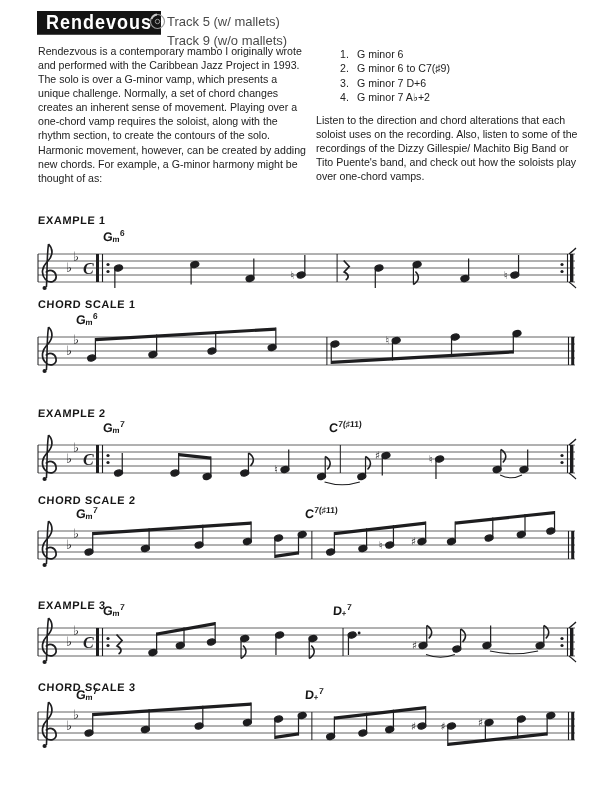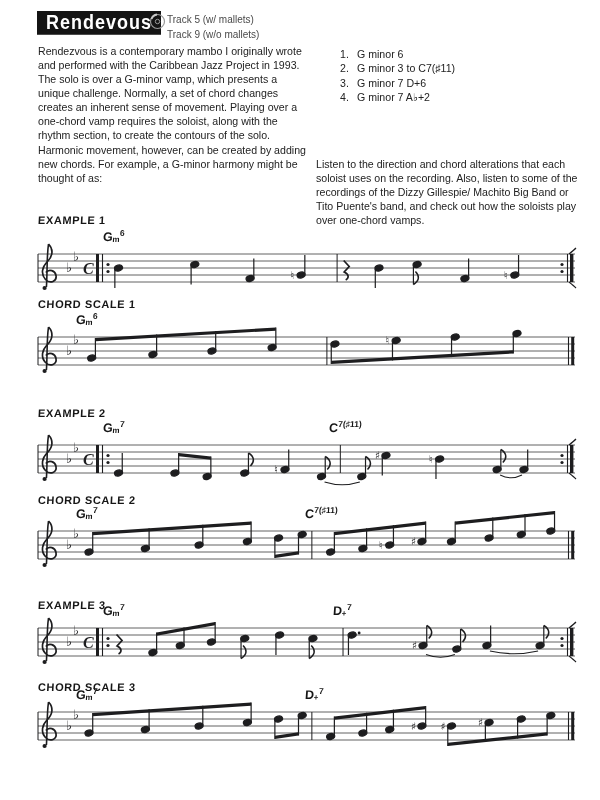--- a/index.html
+++ b/index.html
@@ -6,28 +6,28 @@
   body{
     width:600px;height:800px;position:relative;background:#ffffff;
     font-family:"Liberation Sans",sans-serif;color:#1d1d1f;overflow:hidden;
   }
   .logo{
     position:absolute;left:37px;top:11px;height:22px;background:#141414;color:#fff;
     font-weight:800;font-size:18px;line-height:22px;padding:0 9px;letter-spacing:1px;
     transform:scaleY(1.08);transform-origin:top left;
   }
   .cd-icon{position:absolute;left:149px;top:13px;}
-  .tracks{position:absolute;left:167px;top:13px;font-size:10px;color:#4a4a4a;line-height:1.45;}
+  .tracks{position:absolute;left:167px;top:13px;font-size:13px;color:#4a4a4a;line-height:1.45;}
   .col-left{position:absolute;left:38px;top:44px;width:270px;font-size:10.6px;line-height:1.33;color:#222;}
   .col-left .lead{}
   .chord-list{position:absolute;left:340px;top:47px;font-size:10.6px;line-height:1.36;color:#222;}
   .chord-list .row{display:flex;}
   .chord-list .num{width:14px;}
   .chord-list .txt{padding-left:3px;}
-  .listen{position:absolute;left:316px;top:113px;width:262px;font-size:10.6px;line-height:1.33;color:#222;margin-top:44px;}
+  .listen{position:absolute;left:316px;top:113px;width:262px;font-size:10.6px;line-height:1.33;color:#222;}
   .sys-label{
     position:absolute;font-size:11px;font-weight:bold;letter-spacing:.6px;color:#161616;
     transform:skewX(-3deg);white-space:nowrap;
   }
   .chord-sym{position:absolute;font-weight:bold;color:#161616;font-size:12.5px;white-space:nowrap;transform:skewX(-4deg);}
   .chord-sym .small{font-size:8px;vertical-align:-1px;font-weight:bold;}
   .chord-sym .sup{font-size:8.5px;vertical-align:5px;font-weight:bold;}
   .staff-svg{position:absolute;left:30px;}
 </style>
 </head>
@@ -50,21 +50,21 @@
 
   <div class="col-left"><span class="lead">Rendezvous</span><span> is a contemporary mambo I originally wrote and performed with the Caribbean Jazz Project in 1993.  The solo is over a G-minor vamp, which presents a unique challenge.  Normally, a set of chord changes creates an inherent sense of movement.  Playing over a one-chord vamp requires the soloist, along with the rhythm section, to create the contours of the solo.  Harmonic movement, however, can be created by adding new chords. For example, a G-minor harmony might be thought of as:</span></div>
 
   <div class="chord-list">
       <div class="row">
         <span class="num">1.</span>
         <span class="txt">G minor 6</span>
       </div>
       <div class="row">
         <span class="num">2.</span>
-        <span class="txt">G minor 3 to C7(♯11)</span>
+        <span class="txt">G minor 6 to C7(♯9)</span>
       </div>
       <div class="row">
         <span class="num">3.</span>
         <span class="txt">G minor 7 D+6</span>
       </div>
       <div class="row">
         <span class="num">4.</span>
         <span class="txt">G minor 7 A♭+2</span>
       </div>
     </div>

